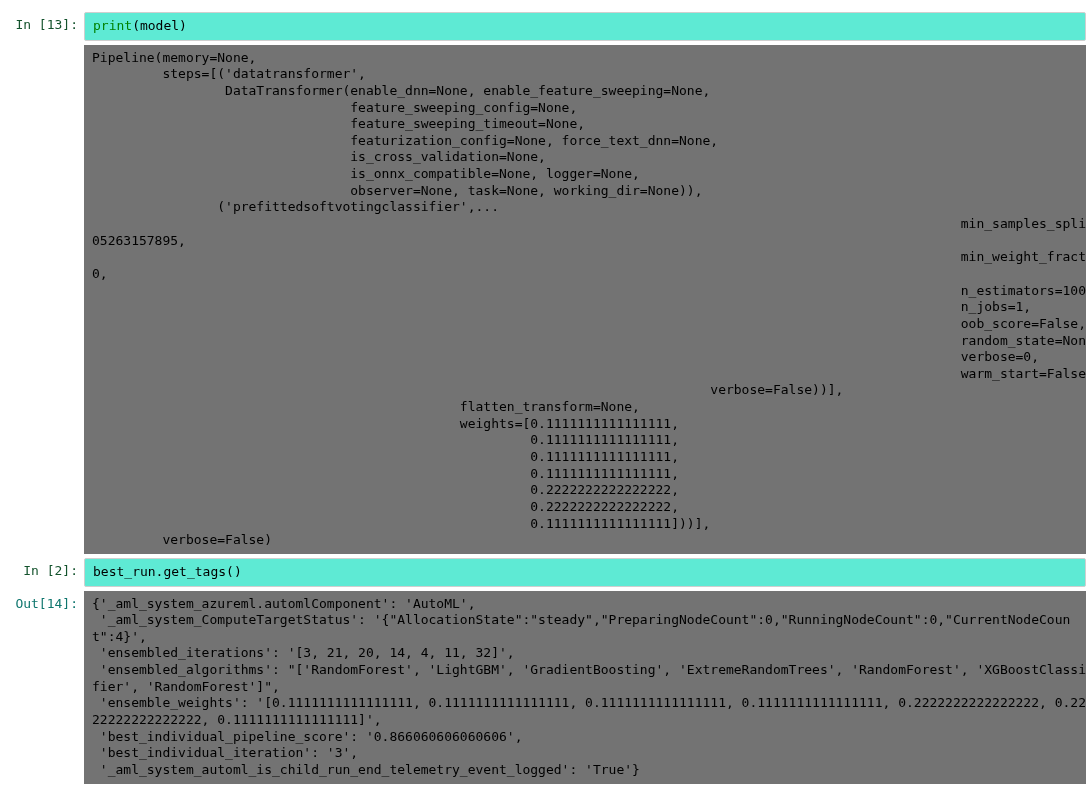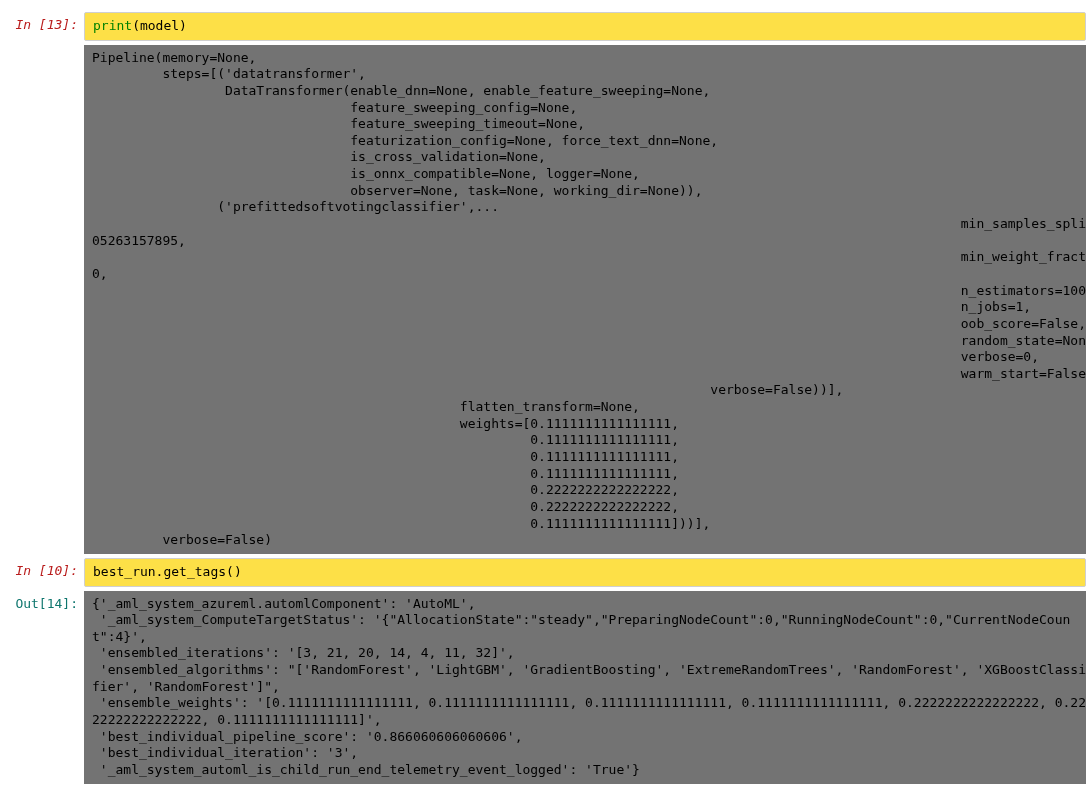--- a/index.html
+++ b/index.html
@@ -19,34 +19,33 @@
   .prompt {
     flex: 0 0 78px;
     min-width: 78px;
     text-align: right;
     padding: 5px 6px 5px 0;
     font-family: monospace;
     font-size: 13px;
     line-height: 1.21429em;
   }
   .prompt-in {
-    color: #b91c1c;
-    font-style: italic;
+    color: #14532d;
   }
   .prompt-out {
     color: #0f766e;
   }
   .cell-body {
     flex: 1;
     min-width: 0;
   }
   .input-area {
     border: 1px solid #cfcfcf;
     border-radius: 2px;
-    background: #fde047;
+    background: #5eead4;
     padding: 5px 8px;
   }
   pre.code, pre.output {
     margin: 0;
     font-family: "DejaVu Sans Mono", Menlo, Consolas, "Courier New", monospace;
     font-size: 13px;
     line-height: 1.28em;
     white-space: pre;
     overflow-x: auto;
   }
@@ -97,21 +96,21 @@
                                                         0.1111111111111111,
                                                         0.1111111111111111,
                                                         0.2222222222222222,
                                                         0.2222222222222222,
                                                         0.1111111111111111]))],
          verbose=False)</pre>
   </div>
 </div>
 
 <div class="cell">
-  <div class="prompt prompt-in">In [10]:</div>
+  <div class="prompt prompt-in">In [2]:</div>
   <div class="cell-body">
     <div class="input-area">
       <pre class="code">best_run.get_tags()</pre>
     </div>
   </div>
 </div>
 
 <div class="cell">
   <div class="prompt prompt-out">Out[14]:</div>
   <div class="cell-body">

